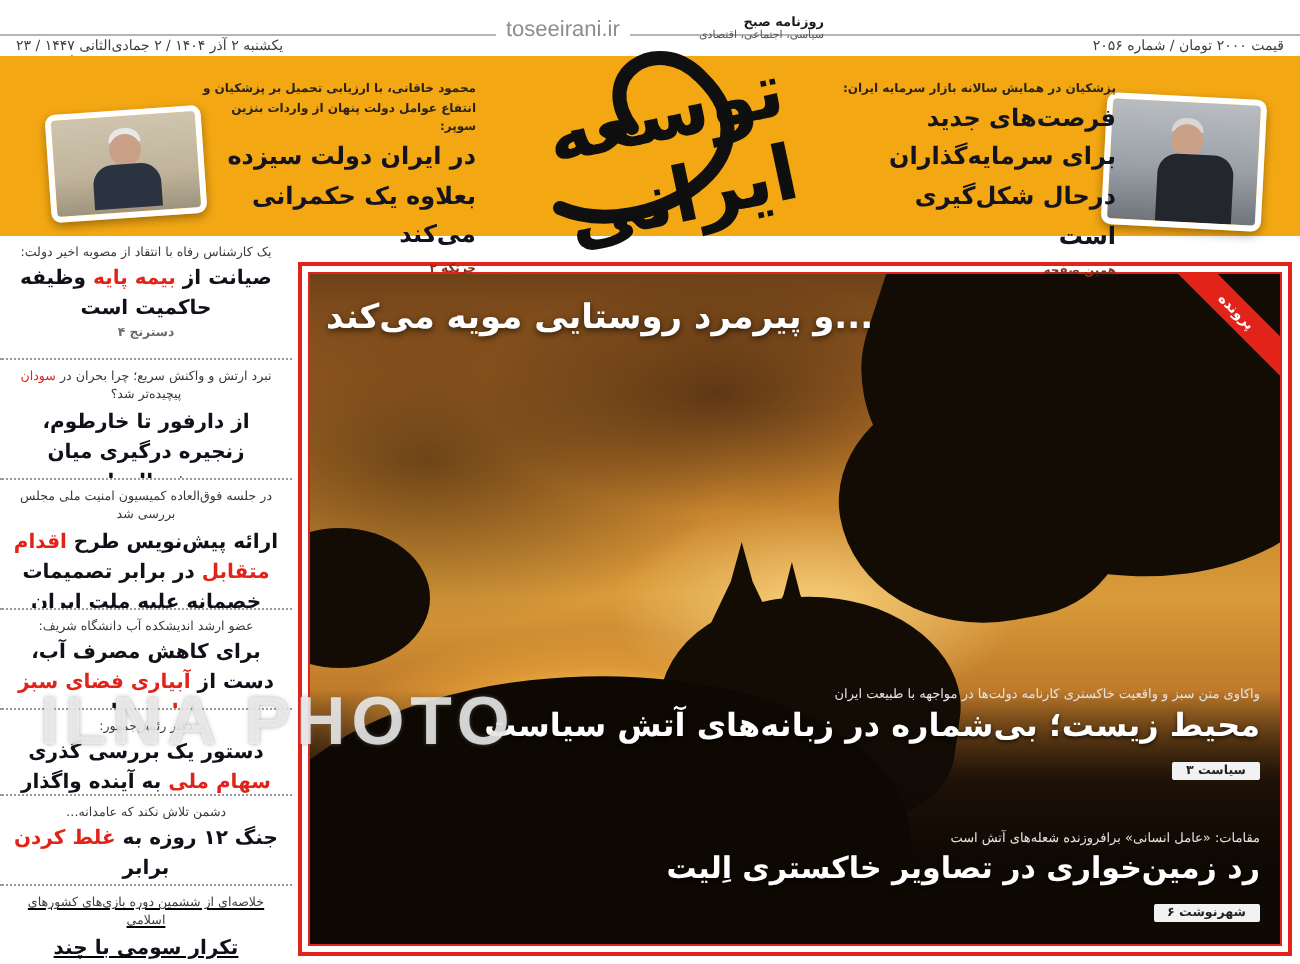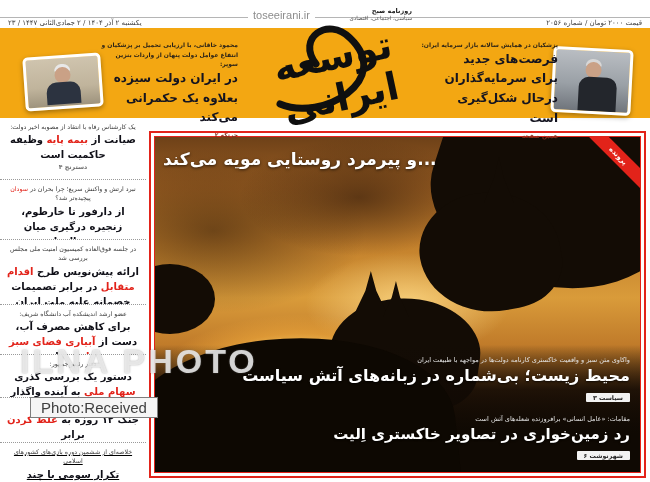--- a/index.html
+++ b/index.html
@@ -77,21 +77,21 @@
         text-shadow:0 1px 3px rgba(0,0,0,.65);direction:rtl;}
   #ribbon-wrap{position:absolute;top:0;right:0;width:64px;height:64px;overflow:hidden;z-index:9;}
   #ribbon{position:absolute;top:12px;right:-30px;width:104px;transform:rotate(45deg);background:#e2231a;
           color:#fff;font-size:7px;font-weight:bold;text-align:center;padding:3px 0;letter-spacing:1px;}
 
   .photo-story{position:absolute;right:10px;text-align:right;z-index:8;direction:rtl;}
   .photo-story .kicker{font-size:6.5px;color:#e3e3e3;margin-bottom:2px;}
   .photo-story .head{font-size:16px;font-weight:bold;color:#ffffff;text-shadow:0 1px 2px rgba(0,0,0,.7);}
   .photo-story .ptag{display:inline-block;background:#f2f2f2;color:#222;font-size:6.3px;font-weight:bold;
         padding:1px 7px;margin-top:4px;border-radius:1px;}
-  #story-a{bottom:68px;}
+  #story-a{bottom:81px;}
   #story-b{bottom:10px;}
   #story-b .head{font-size:15px;}
 
   
   #wm-ilna{position:absolute;left:20px;top:342px;z-index:50;font-family:"Liberation Sans",sans-serif;
       font-size:34px;font-weight:bold;letter-spacing:3px;color:rgba(238,238,238,.85);
       text-shadow:0 0 2px rgba(110,110,110,.55);direction:ltr;}
   #wm-received{position:absolute;left:30px;top:397px;z-index:51;background:#f5f5f5;border:1px solid #7d7d7d;
       font-family:"Liberation Sans",sans-serif;font-size:15px;color:#3f3f3f;padding:1px 10px;direction:ltr;}
 </style>
@@ -211,15 +211,14 @@
 
       <div class="photo-story" id="story-b">
         <div class="kicker">مقامات: «عامل انسانی» برافروزنده شعله‌های آتش است</div>
         <div class="head">رد زمین‌خواری در تصاویر خاکستری اِلیت</div>
         <div><span class="ptag">شهرنوشت ۶</span></div>
       </div>
     </div>
   </div>
 
   <div id="wm-ilna">ILNA PHOTO</div>
-  <div id="wm-received">Photo:Received</div>
 
 </div>
 
 </body></html>

